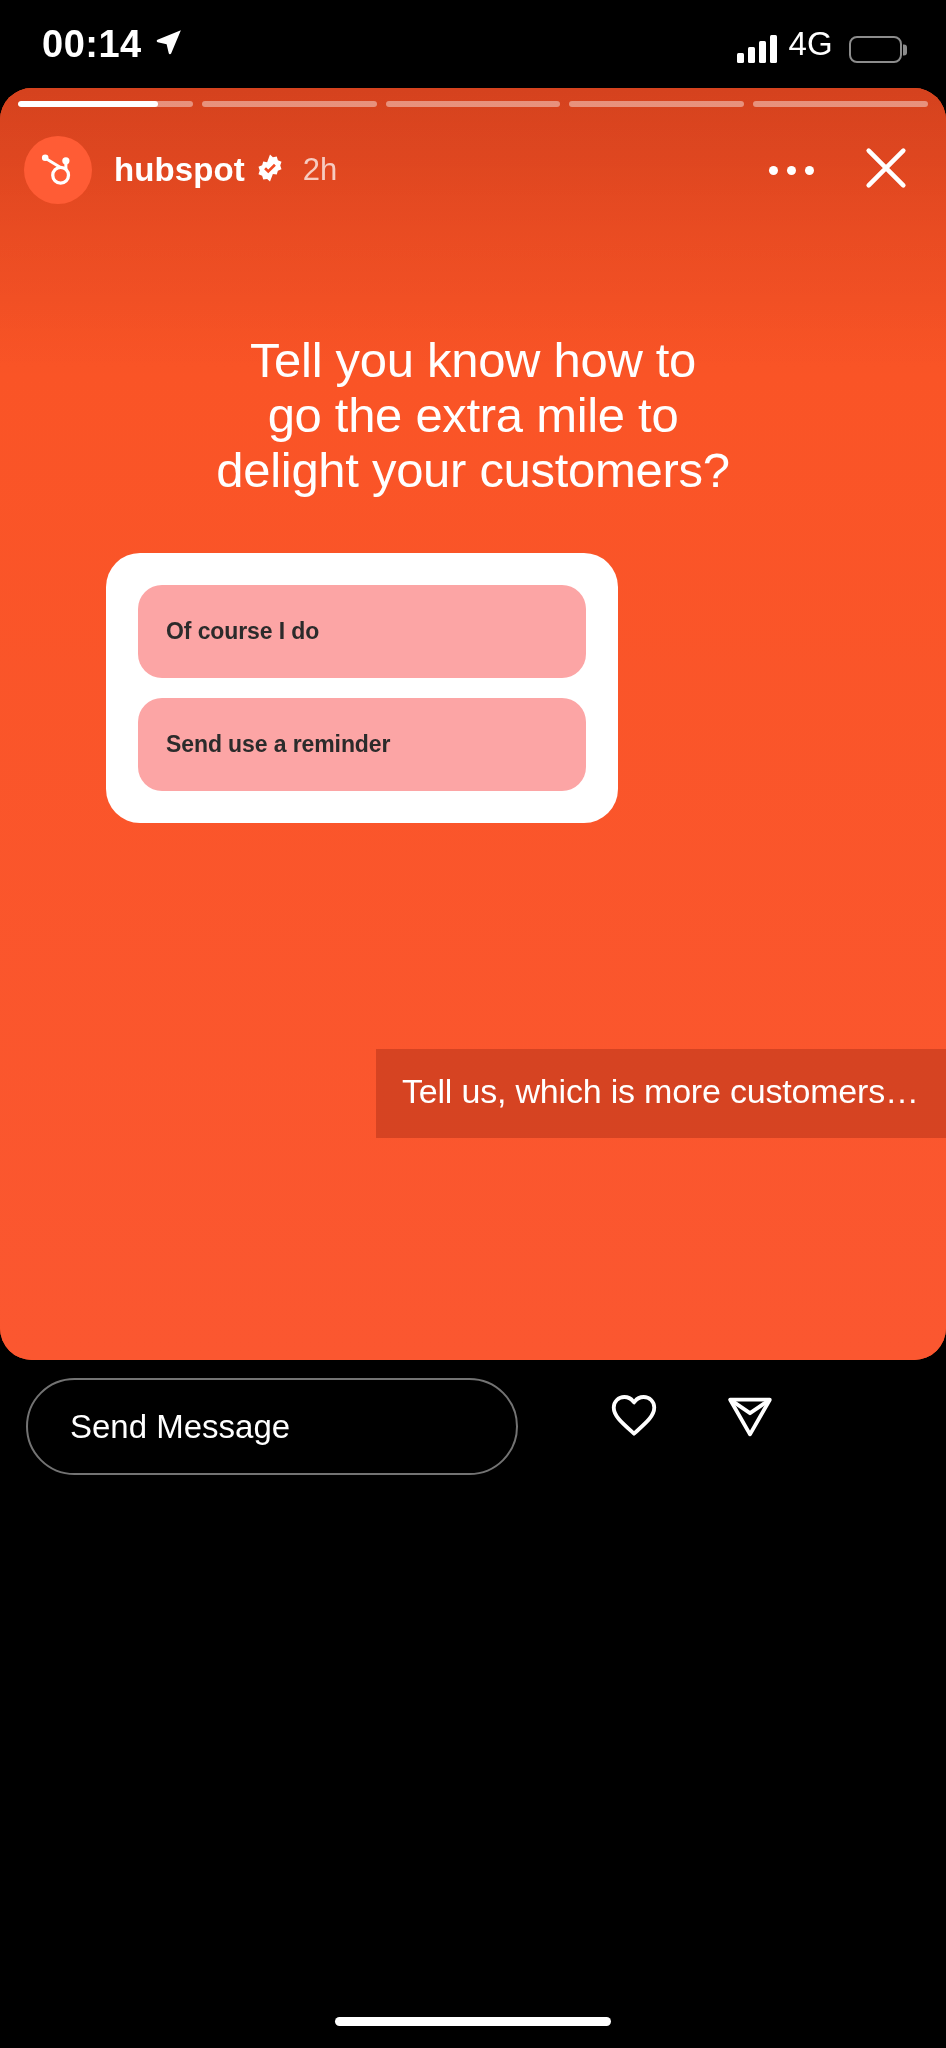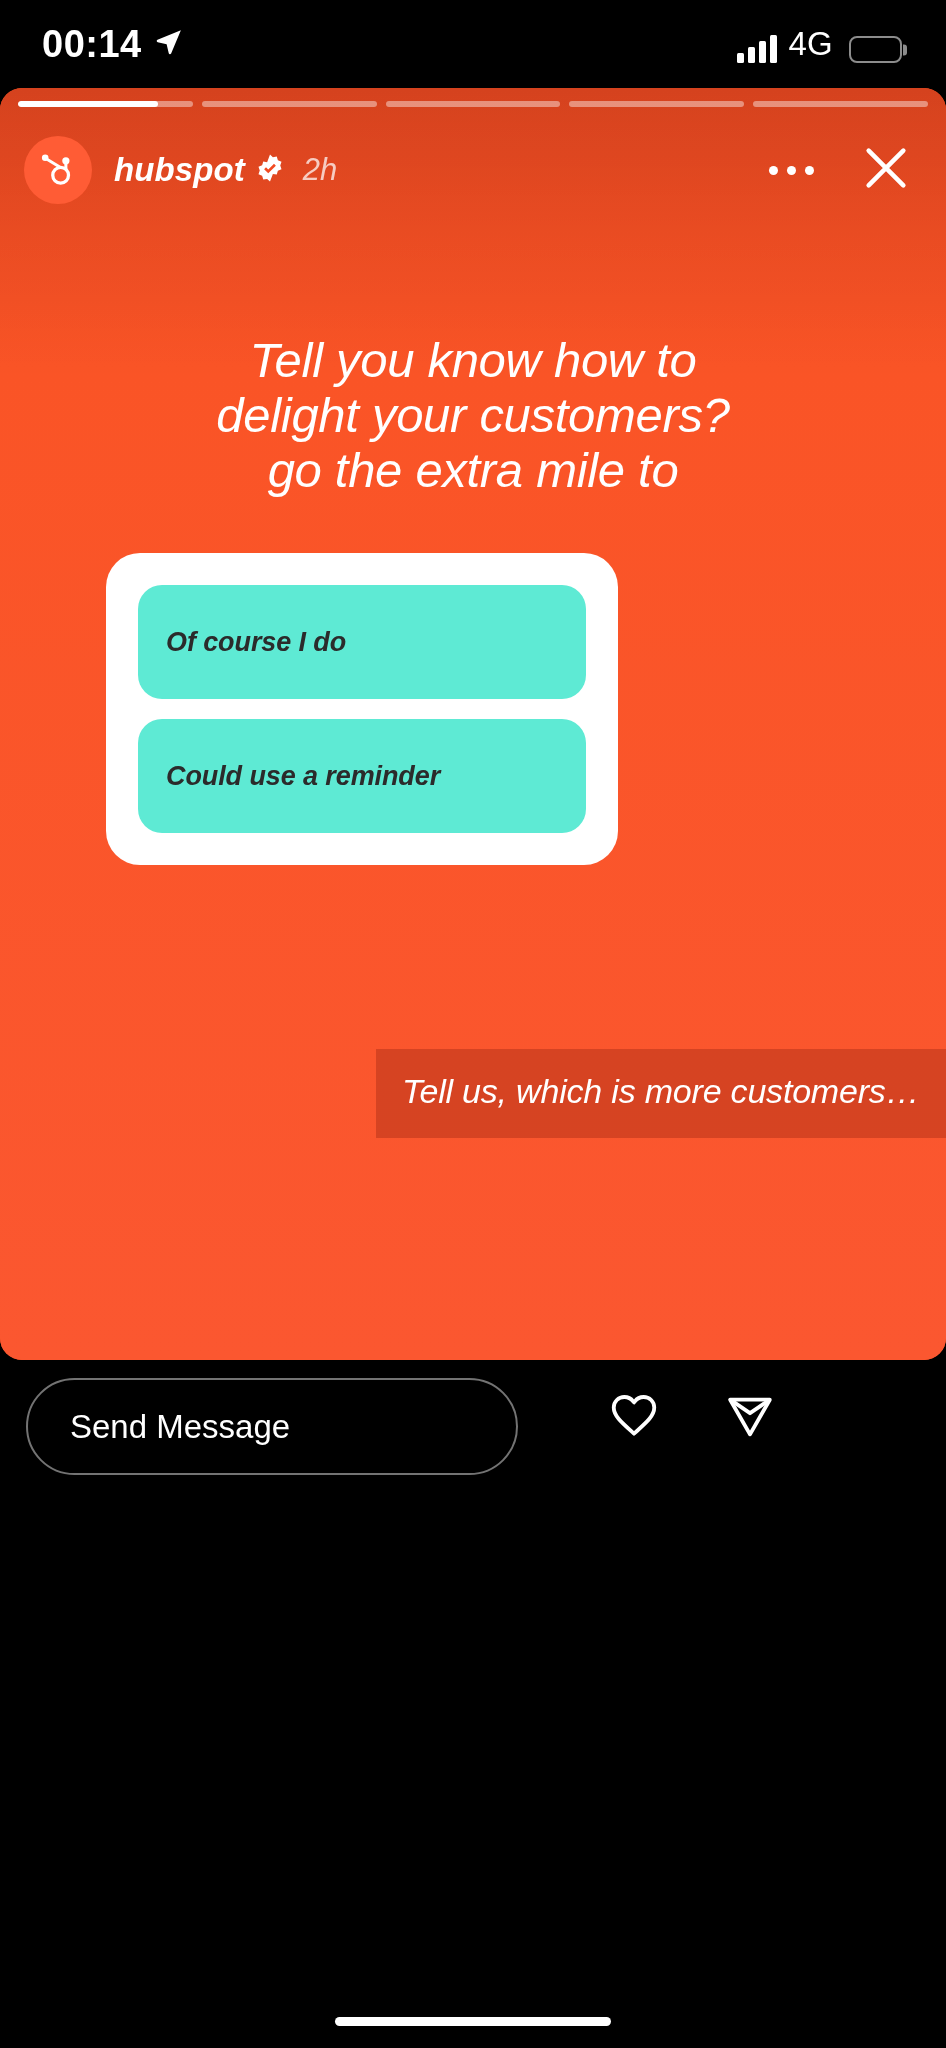--- a/index.html
+++ b/index.html
@@ -95,24 +95,23 @@
     border-radius: 5px;
   }
 
   
   .story {
     position: absolute;
     top: 88px;
     left: 0;
     width: 946px;
     height: 1272px;
-    border-radius: 22px;
+    border-radius: 32px;
     overflow: hidden;
     background: #f9511f;
-    font-style: italic;
   }
   .story-bg {
     position: absolute;
     inset: 0;
     background:
       linear-gradient(180deg,
         rgba(0,0,0,0.12) 0px,
         rgba(0,0,0,0.05) 150px,
         rgba(0,0,0,0.00) 290px),
       linear-gradient(180deg, #f24b22 0%, #fa5426 22%, #fb5730 100%);
@@ -222,27 +221,27 @@
     left: 106px;
     width: 512px;
     background: #ffffff;
     border-radius: 34px;
     padding: 32px 32px;
     display: flex;
     flex-direction: column;
     gap: 20px;
   }
   .poll-option {
-    background: #5eead4;
+    background: #fca5a5;
     border-radius: 24px;
-    height: 114px;
+    height: 93px;
     display: flex;
     align-items: center;
     padding: 0 28px;
-    font-size: 27px;
+    font-size: 23px;
     font-weight: 700;
     color: #2b2b2b;
     letter-spacing: -0.1px;
   }
 
   .text-overlay {
     position: absolute;
     top: 961px;
     left: 376px;
     width: 600px;
@@ -365,27 +364,27 @@
       </div>
       <div class="close-btn">
         <svg width="52" height="52" viewBox="0 0 24 24">
           <path d="M4 4 L20 20 M20 4 L4 20" stroke="#ffffff" stroke-width="2.1" stroke-linecap="round" fill="none"></path>
         </svg>
       </div>
     </div>
 
     <div class="question">
       <span class="ln">Tell you know how to</span>
+      <span class="ln">go the extra mile to</span>
       <span class="ln">delight your customers?</span>
-      <span class="ln">go the extra mile to</span>
     </div>
 
     <div class="poll-card">
       <div class="poll-option">Of course I do</div>
-      <div class="poll-option">Could use a reminder</div>
+      <div class="poll-option">Send use a reminder</div>
     </div>
 
     <div class="text-overlay">
       <span class="ln">Tell us, which is more</span>
       <span class="ln">customers…</span>
     </div>
   </div>
 
   <div class="bottom-bar">
     <div class="send-msg">Send Message</div>

